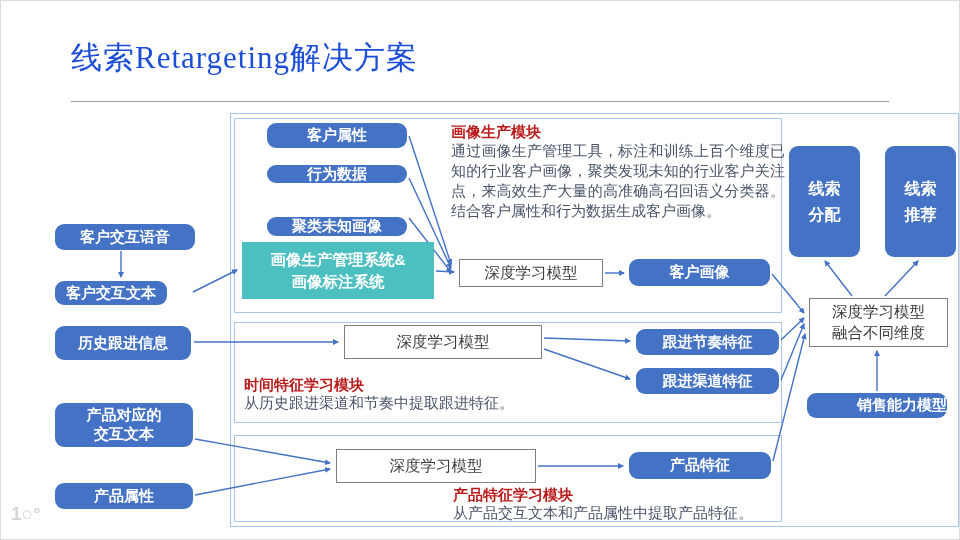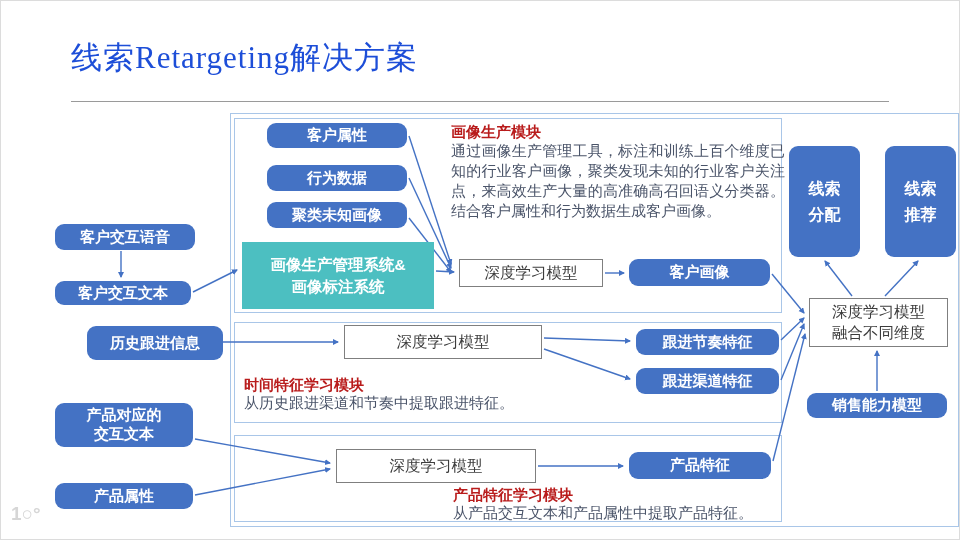--- a/index.html
+++ b/index.html
@@ -68,44 +68,44 @@
       <line x1="772" y1="460" x2="804" y2="333"></line>
       <line x1="876" y1="390" x2="876" y2="350"></line>
       <line x1="851" y1="295" x2="824" y2="260"></line>
       <line x1="884" y1="295" x2="917" y2="260"></line>
     </g>
   </svg>
 
   <div class="abs box blue" style="left:54px;top:223px;width:140px;height:26px;">
     <span>客户交互语音</span>
   </div>
-  <div class="abs box blue" style="left:54px;top:280px;width:136px;height:24px;">
+  <div class="abs box blue" style="left:54px;top:280px;width:112px;height:24px;">
     <span>客户交互文本</span>
   </div>
-  <div class="abs box blue" style="left:54px;top:325px;width:136px;height:34px;margin-left:32px;">
+  <div class="abs box blue" style="left:54px;top:325px;width:136px;height:34px;">
     <span>历史跟进信息</span>
   </div>
   <div class="abs box blue" style="left:54px;top:402px;width:138px;height:44px;">
     <span>产品对应的</span>
     <span>交互文本</span>
   </div>
   <div class="abs box blue" style="left:54px;top:482px;width:138px;height:26px;">
     <span>产品属性</span>
   </div>
 
   <div class="abs box blue" style="left:266px;top:122px;width:140px;height:25px;">
     <span>客户属性</span>
   </div>
-  <div class="abs box blue" style="left:266px;top:164px;width:140px;height:26px;">
+  <div class="abs box blue" style="left:266px;top:164px;width:140px;height:18px;">
     <span>行为数据</span>
   </div>
-  <div class="abs box blue" style="left:266px;top:201px;width:140px;height:26px;">
+  <div class="abs box blue" style="left:266px;top:216px;width:140px;height:19px;">
     <span>聚类未知画像</span>
   </div>
-  <div class="abs box teal" style="left:241px;top:241px;width:192px;height:67px;">
+  <div class="abs box teal" style="left:241px;top:241px;width:192px;height:57px;">
     <span>画像生产管理系统&amp;</span>
     <span>画像标注系统</span>
   </div>
   <div class="abs mod-heading" style="left:450px;top:122px;">画像生产模块</div>
   <div class="abs mod-body" style="left:450px;top:140px;width:334px;">通过画像生产管理工具，标注和训练上百个维度已知的行业客户画像，聚类发现未知的行业客户关注点，来高效生产大量的高准确高召回语义分类器。结合客户属性和行为数据生成客户画像。</div>
   <div class="abs box white-box" style="left:458px;top:258px;width:144px;height:28px;">
     <span>深度学习模型</span>
   </div>
   <div class="abs box blue" style="left:628px;top:258px;width:141px;height:27px;">
     <span>客户画像</span>
@@ -137,21 +137,21 @@
     <span>分配</span>
   </div>
   <div class="abs box blue tall" style="left:884px;top:145px;width:71px;height:111px;">
     <span>线索</span>
     <span>推荐</span>
   </div>
   <div class="abs box white-box" style="left:808px;top:297px;width:139px;height:49px;">
     <span>深度学习模型</span>
     <span>融合不同维度</span>
   </div>
-  <div class="abs box blue" style="left:806px;top:392px;width:140px;height:25px;">
+  <div class="abs box blue" style="left:806px;top:392px;width:140px;height:25px;align-items:flex-end;">
     <span>销售能力模型</span>
   </div>
 
   <div class="abs watermark">
     <span class="wm-logo">1○°</span>
   </div>
 
 </div>
 
 </body></html>

